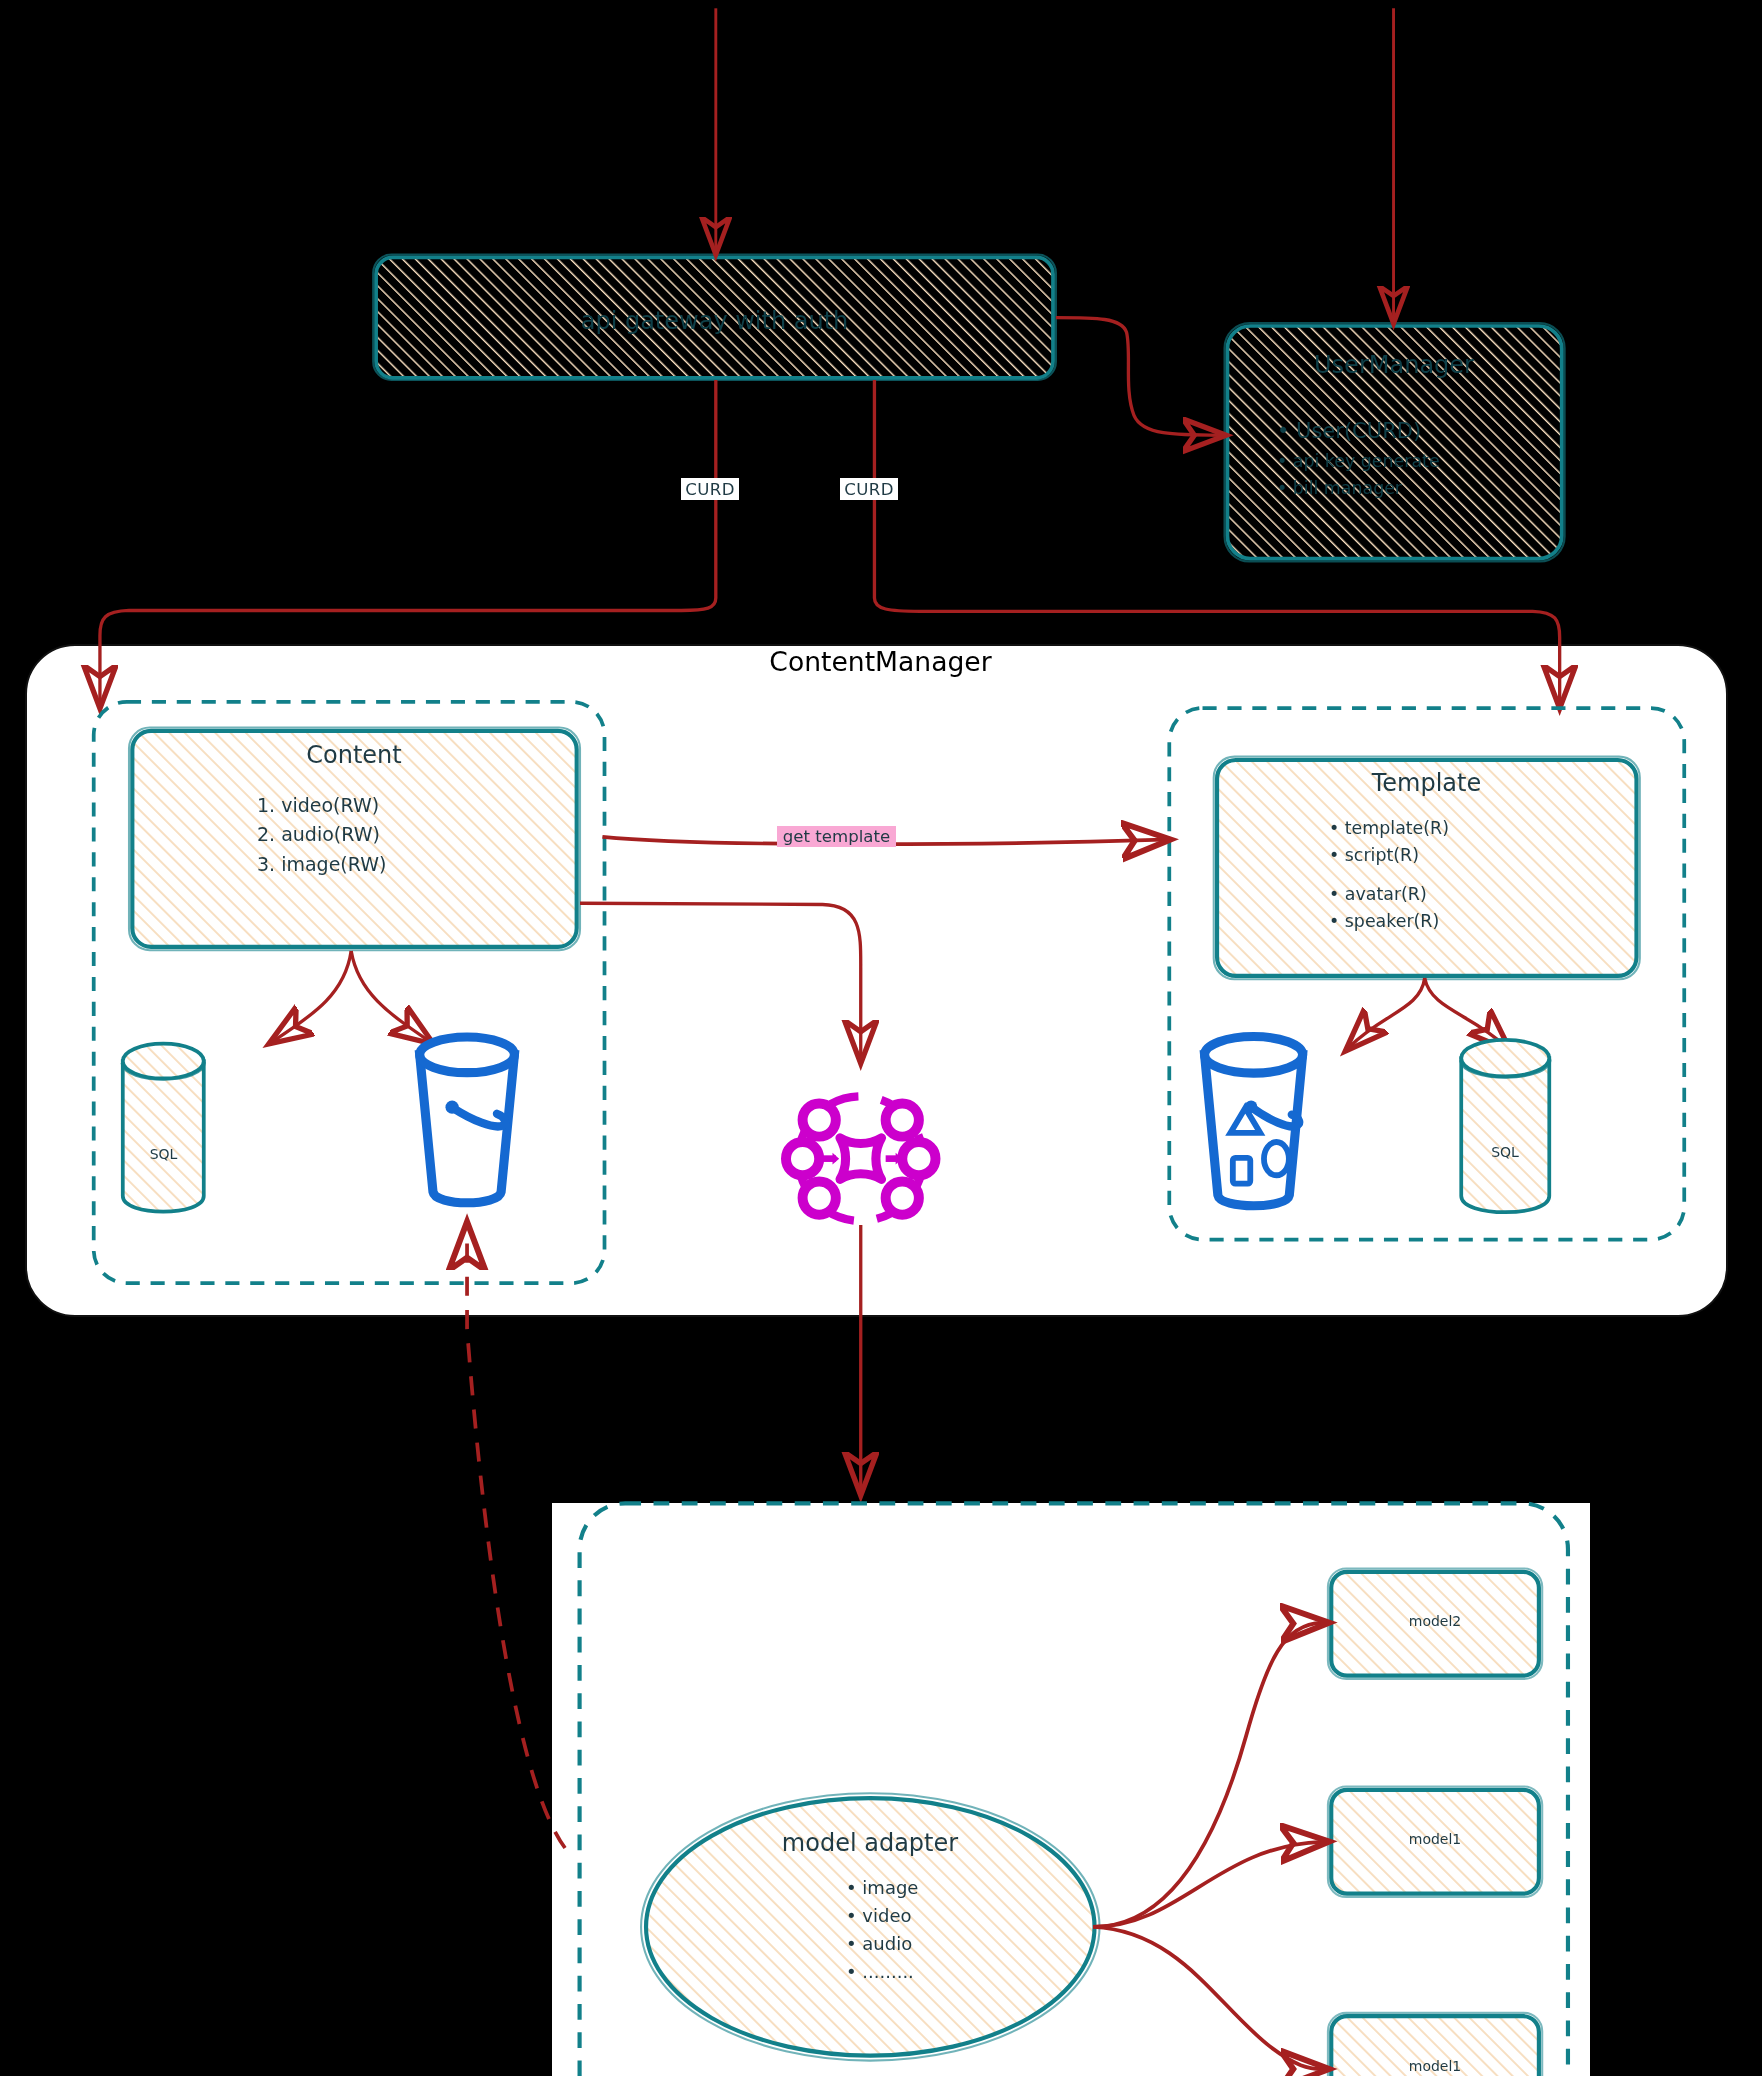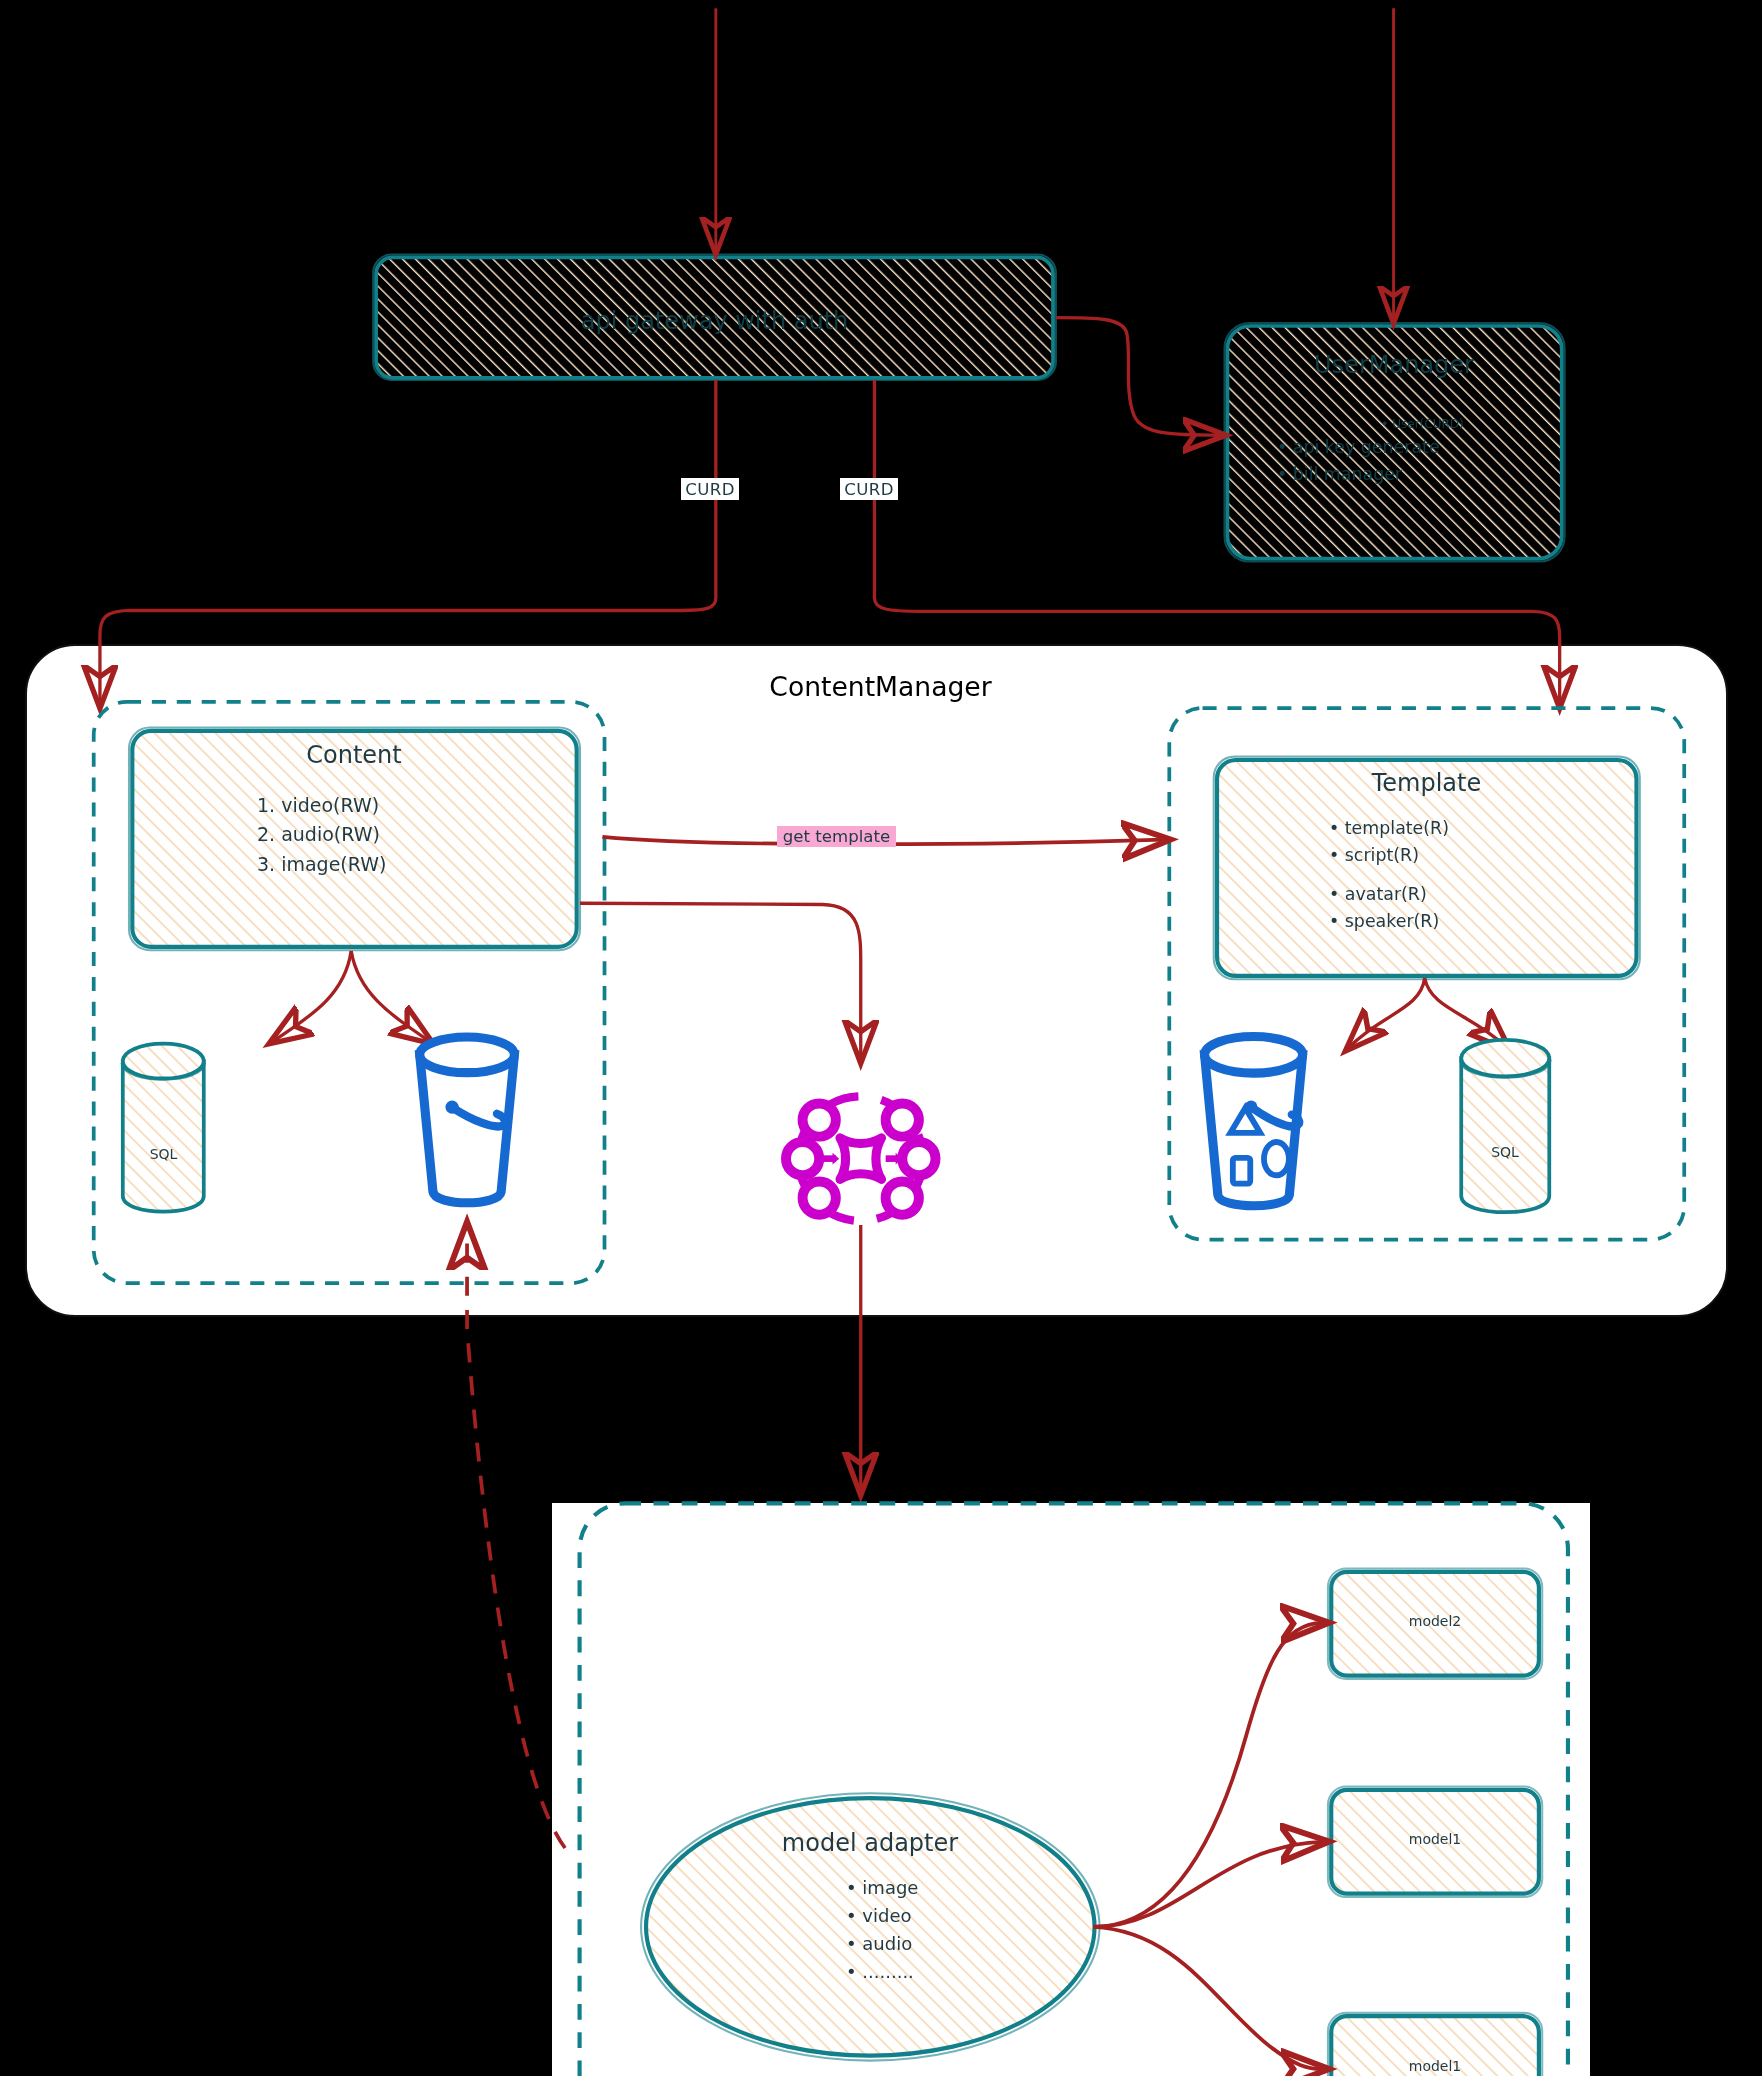--- a/index.html
+++ b/index.html
@@ -194,35 +194,35 @@
     <path d="M2632,4640 C2840,4650 2930,4830 3060,4930 C3120,4975 3150,4982 3182,4982" stroke="#a52020" stroke-width="9" fill="none" marker-end="url(#arrowRed)"></path>
   </g>
 </svg>
 
 <div class="layer">
 
   <div class="lbl node-title" style="left:376px;top:307px;width:677px;color:#0e3f48;">api gateway with auth</div>
 
   <div class="lbl node-title" style="left:1227px;top:351px;width:334px;color:#0e3f48;">UserManager</div>
   <div style="position:absolute;left:1277px;top:415px;width:291px;color:#0e3f48;">
-    <div class="node-li" style="font-size:12px;text-align:center;">
+    <div class="node-li" style="font-size:21px;">
       • <span>User(CURD)</span>
     </div>
     <div class="node-li" style="font-size:17.4px;">
       • <span>api key generate</span>
     </div>
     <div class="node-li" style="font-size:17.4px;">
       • <span>bill manager</span>
     </div>
   </div>
 
   <div class="lbl curd-lbl" style="left:681px;top:478px;">CURD</div>
   <div class="lbl curd-lbl" style="left:840px;top:478px;">CURD</div>
 
-  <div class="lbl cm-title" style="left:673px;top:671px;width:415px;">ContentManager</div>
+  <div class="lbl cm-title" style="left:673px;top:646px;width:415px;">ContentManager</div>
 
   <div class="lbl node-title" style="left:132px;top:741px;width:444px;">Content</div>
   <div style="position:absolute;left:257px;top:791px;width:316px;color:#1f3a44;">
     <div class="node-li">1. video(RW)</div>
     <div class="node-li">2. audio(RW)</div>
     <div class="node-li">3. image(RW)</div>
   </div>
 
   <div class="lbl node-title" style="left:1217px;top:769px;width:419px;">Template</div>
   <div style="position:absolute;left:1329px;top:815px;width:307px;color:#1f3a44;">

